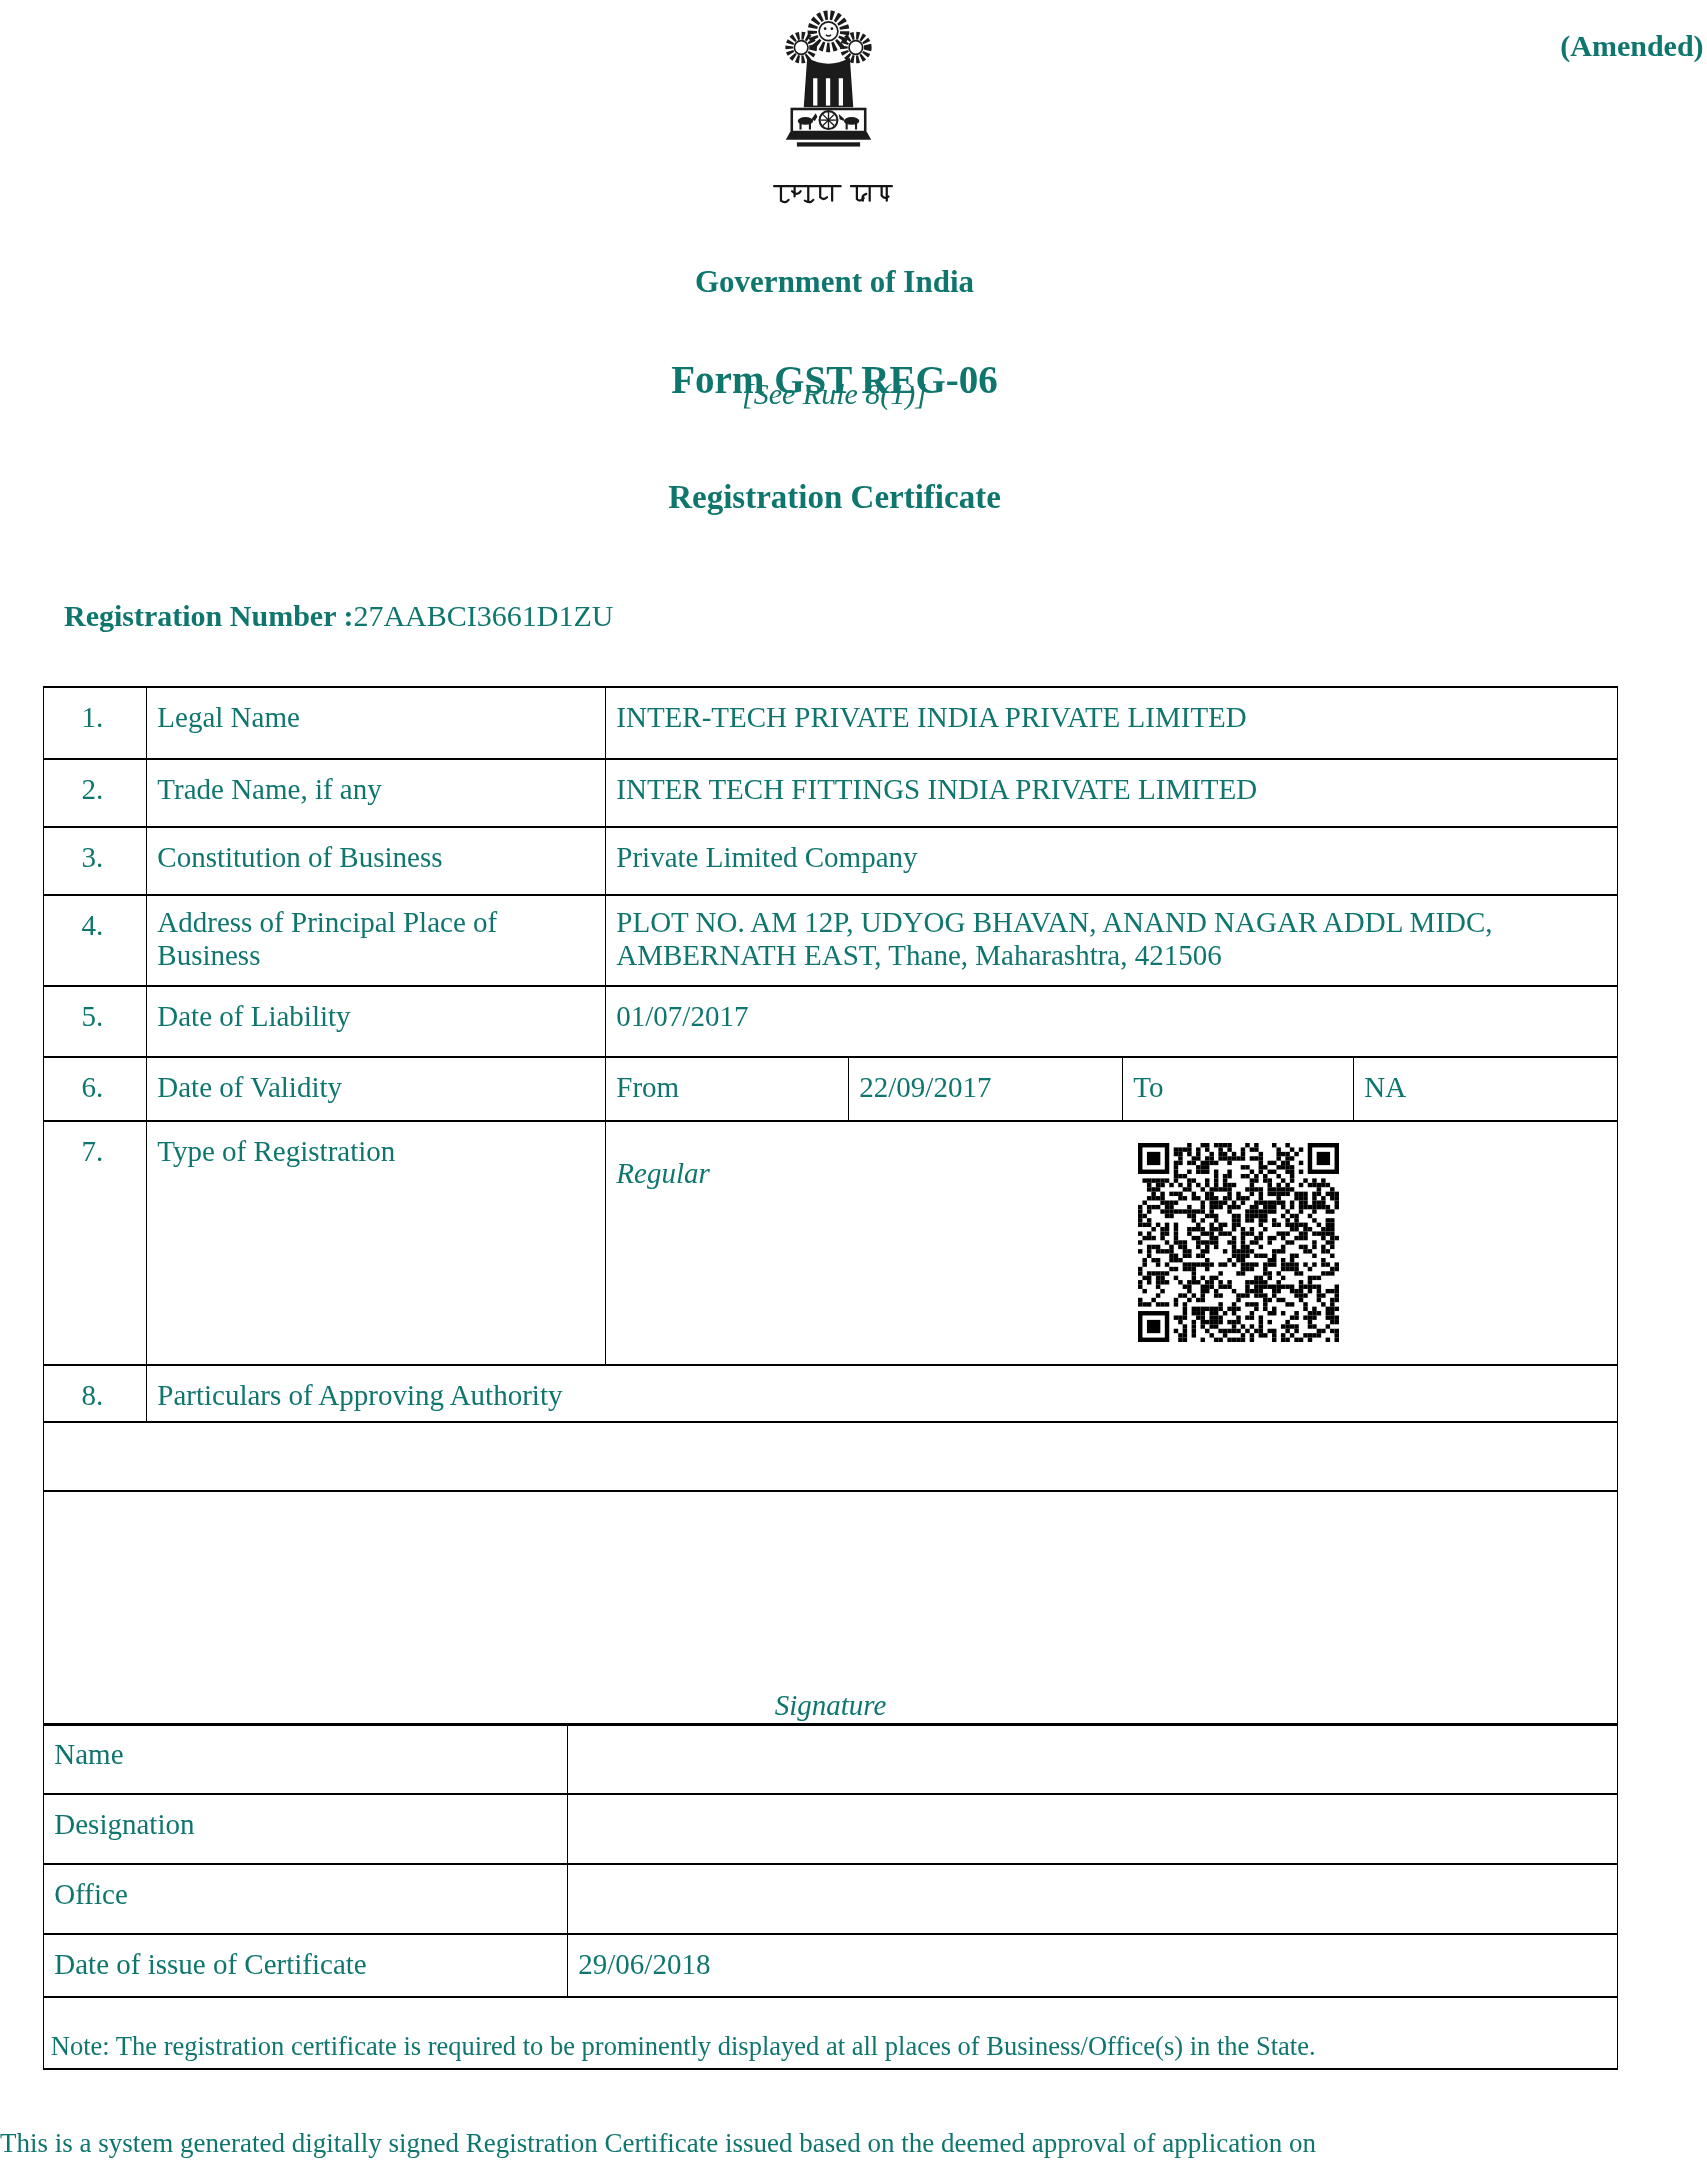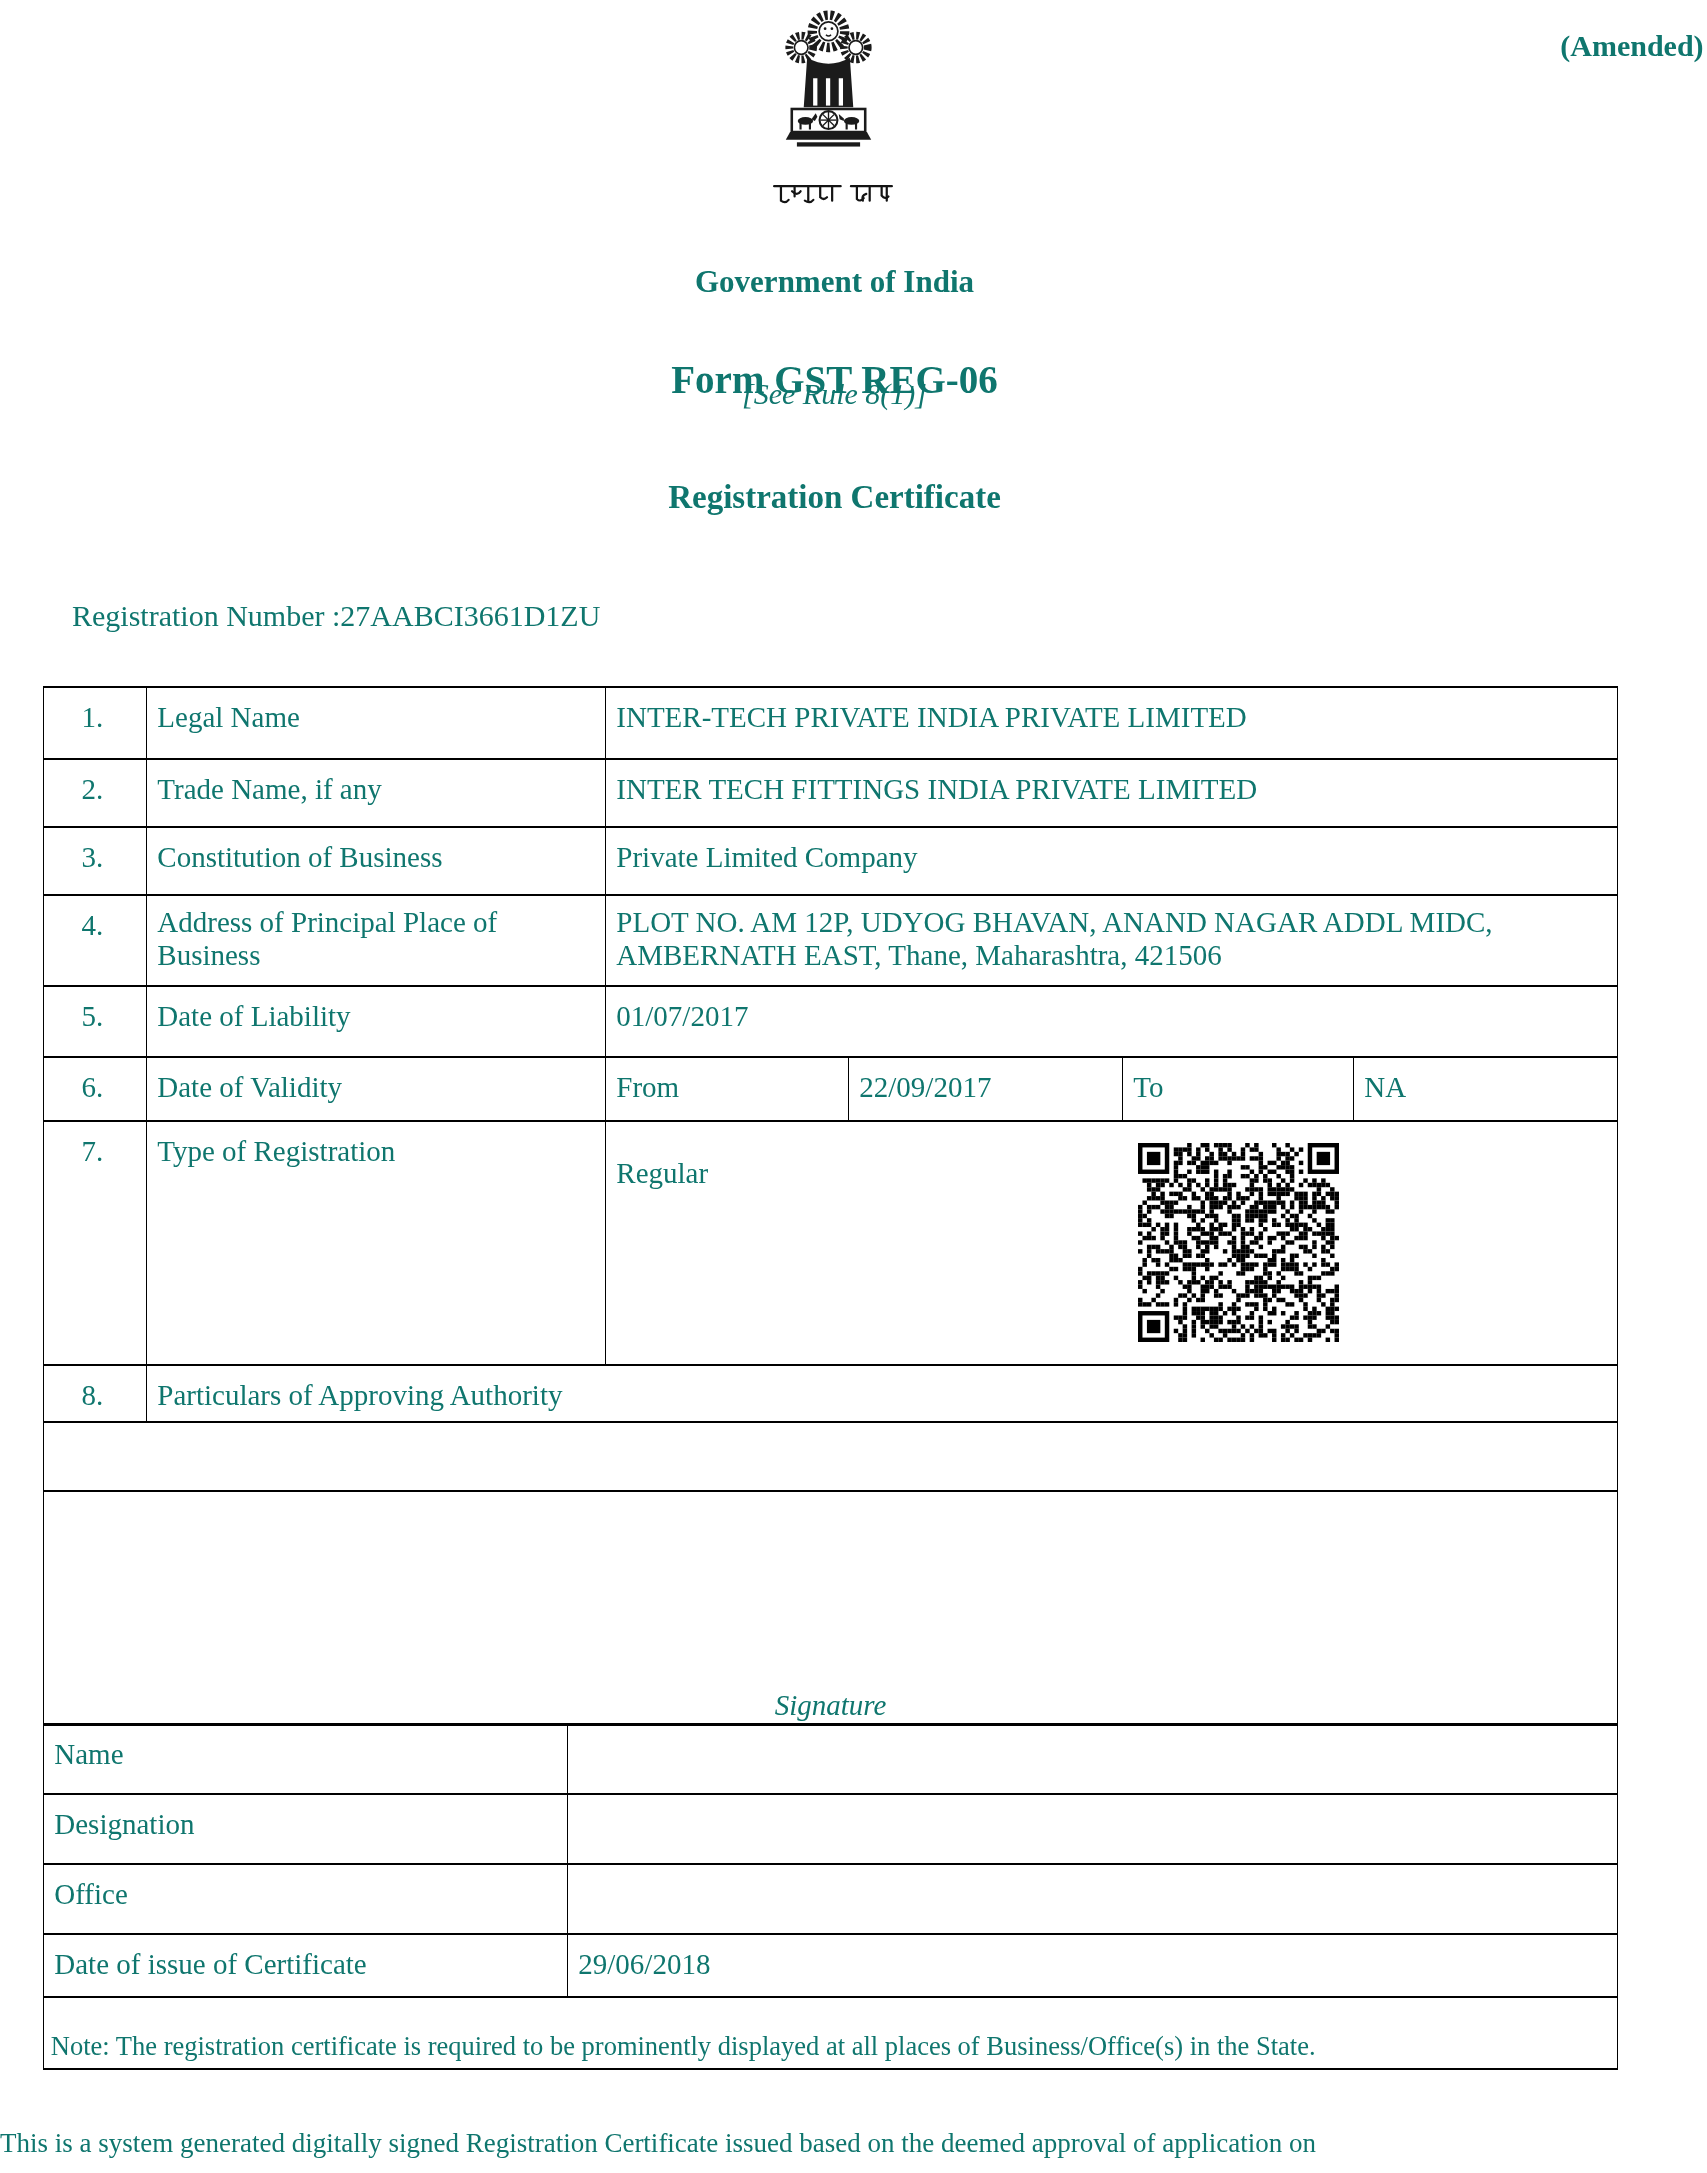--- a/index.html
+++ b/index.html
@@ -9,35 +9,35 @@
   }
   .amended{position:absolute;top:29px;right:3.4px;font-size:30px;font-weight:bold;}
   .emblem{position:absolute;left:773px;top:3.4px;width:111px;height:171px;}
   .motto{position:absolute;left:769px;top:180px;width:128px;height:26px;}
   .hdr{position:absolute;left:0;width:1669px;text-align:center;}
   .hdr.gov{top:264px;font-size:31px;font-weight:bold;}
   .hdr.form{top:317px;font-size:39px;font-weight:bold;margin-top:40px;}
   .hdr.rule{top:377px;font-size:30px;font-style:italic;}
   .hdr.cert{top:479px;font-size:33px;font-weight:bold;}
   .regline{position:absolute;top:599px;left:64px;font-size:30px;}
-  .regline .lab{font-weight:normal;margin-left:8px;}
+  .regline .lab{font-weight:bold;}
   .tables{position:absolute;top:686px;left:43px;width:1573px;}
   table.tbl{border-collapse:collapse;table-layout:fixed;width:1573px;font-size:29px;}
   .tbl td{
     border:1.7px solid #000;border-top-width:2.6px;border-bottom-width:2.6px;
     vertical-align:top;box-sizing:border-box;padding:12px 5.1px 5.1px 10.3px;
     line-height:34px;overflow:hidden;word-wrap:break-word;
   }
   td.sno{text-align:center;padding-left:0;}
   .r1 td{height:72px;} .r2 td{height:68px;} .r3 td{height:68px;}
   .r4 td{height:91px;} .r5 td{height:71px;} .r6 td{height:64px;}
   .r7 td{height:244px;} .r8 td{height:57px;}
   .r9 td{height:69px;} .r10 td{height:234px;}
   td.addr{line-height:33px;padding-top:10.3px;}
-  td.reg-cell{position:relative;padding:0;}
+  td.reg-cell{position:relative;padding:0;font-style:italic;}
   .regular-text{padding:34px 0 0 10.3px;line-height:34px;}
   .qr{position:absolute;left:532px;top:21.4px;width:201px;height:199px;}
   .qr svg{display:block;width:100%;height:100%;}
   td.sig-cell{vertical-align:bottom;text-align:center;font-style:italic;padding:0 0 1.7px 0;}
   table.foot{margin-top:-2.6px;}
   .f1 td{height:70px;} .f2 td{height:70px;} .f3 td{height:70px;}
   .f4 td{height:63px;} .f5 td{height:67px;}
   td.note-cell{font-size:26.5px;line-height:31px;padding-top:33px;padding-left:6.8px;}
   .bottom-text{position:absolute;left:0;top:2128px;font-size:27px;white-space:nowrap;}
 </style>

